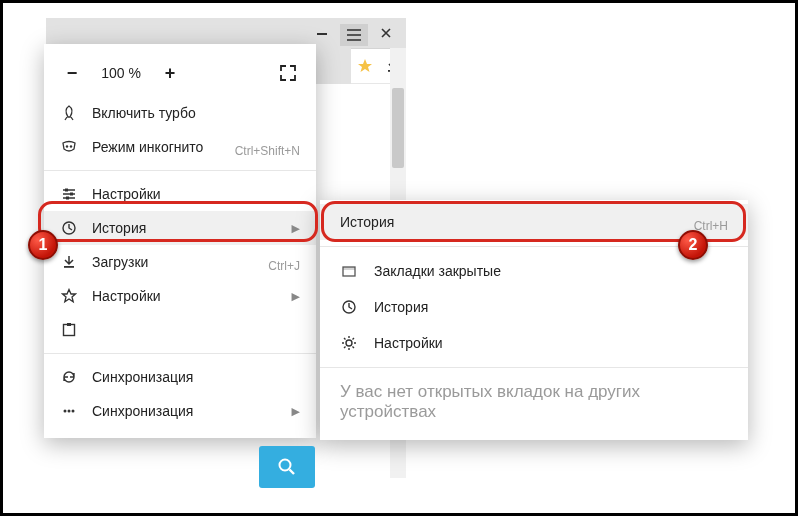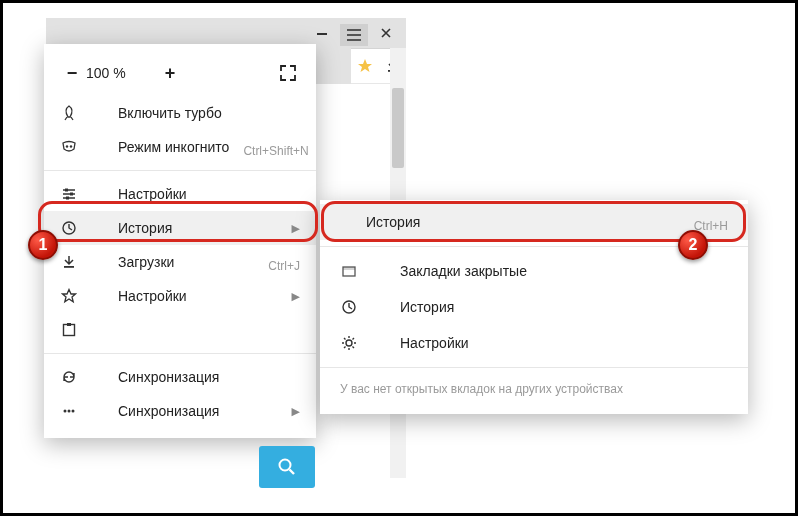--- a/index.html
+++ b/index.html
@@ -59,42 +59,42 @@
   .menu {
     position:absolute; left:38px; top:38px; width:272px;
     background:#fff;
     box-shadow:0 6px 22px rgba(0,0,0,.28);
     padding:6px 0 10px;
   }
   .zoomrow{
     display:flex; align-items:center; height:46px; padding:0 14px;
   }
   .zbtn{ width:28px;height:28px;display:flex;align-items:center;justify-content:center;color:#222;font-weight:bold;font-size:18px;}
-  .zval{ flex:0 0 auto; width:70px; font-size:14px;}
+  .zval{ flex:0 0 auto; width:70px; text-align:center; font-size:14px;}
   .spacer{flex:1 1 auto;}
   .expand{ width:28px;height:28px;display:flex;align-items:center;justify-content:center;}
   .mi{
     display:flex; align-items:center; height:34px; padding:0 16px; gap:14px;
     white-space:nowrap;
   }
   .mi .ic{ width:18px;height:18px;flex:0 0 18px;display:flex;align-items:center;justify-content:center;color:#333;}
-  .mi .lbl{ flex:1 1 auto; font-size:14px;margin-left:26px;}
+  .mi .lbl{ flex:1 1 auto; font-size:14px;}
   .mi .hint{ color:#9a9a9a; font-size:12px;margin-top:8px;}
   .mi .chev{ color:#888;font-size:11px;}
   .sep{ height:1px;background:#e6e6e6;margin:6px 0;}
   .mi.selected{ background:#f0f0f0;}
 
   .submenu{
     position:absolute; left:314px; top:194px; width:428px;
     background:#fff; box-shadow:0 6px 22px rgba(0,0,0,.28);
     padding:4px 0 14px;
   }
   .submenu .mi{ height:36px; padding:0 20px; gap:16px;}
   .submenu .lbl{ font-size:14px;}
-  .submenu .footnote{ color:#9a9a9a; padding:8px 20px 4px; font-size:12px;}
+  .submenu .footnote{ color:#9a9a9a; padding:8px 20px 4px; font-size:17px;}
 
   .callout{
     position:absolute; border:3px solid #d6281f; border-radius:14px;
     background:transparent; pointer-events:none;
   }
   .co1{ left:32px; top:195px; width:280px; height:41px;}
   .co2{ left:315px; top:195px; width:425px; height:41px;}
   .badge{
     position:absolute; width:30px;height:30px;border-radius:50%;
     background:radial-gradient(circle at 30% 30%,#ff5a47,#c31408 70%);

